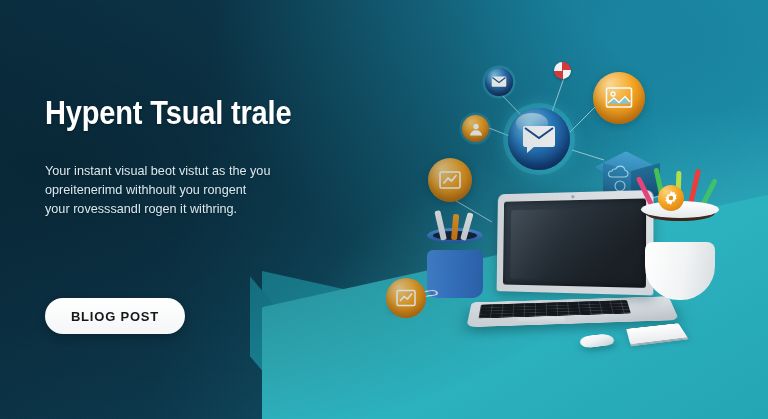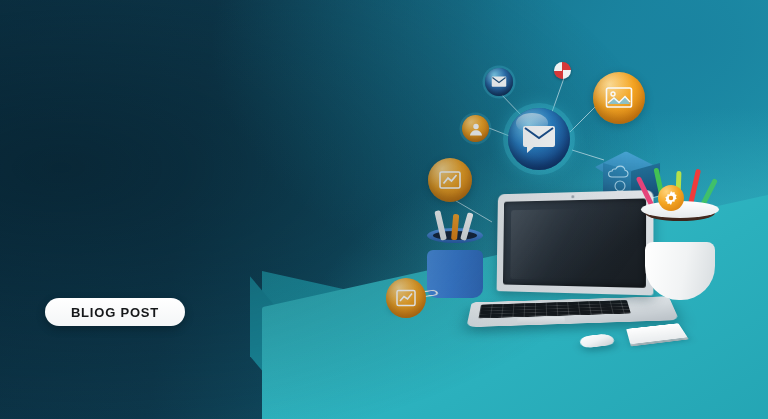--- a/index.html
+++ b/index.html
@@ -45,21 +45,21 @@
     line-height:1.42;
     color:#dbe9ef;
     transform:scaleX(.96);
     transform-origin:left center;
     text-shadow:0 1px 2px rgba(0,0,0,.3);
   }
   .subcopy span { display:block; }
 
   .cta {
     position:absolute; left:45px; top:298px;
-    width:140px; height:28px;
+    width:140px; height:36px;
     border:none; border-radius:18px;
     background:linear-gradient(#ffffff,#f4f6f7);
     color:#16181a;
     font-family:"Liberation Sans", sans-serif;
     font-size:13px; font-weight:bold;
     letter-spacing:.8px;
     box-shadow:0 3px 8px rgba(0,0,0,.28);
     cursor:pointer;
   }
 
@@ -417,16 +417,24 @@
 
   <div class="bubble b-gear">
     <svg width="17" height="17" viewBox="0 0 18 18">
       <path d="M9 1.6l1.5 1.6 2.2-.5.3 2.2 2 1-1 2 1 2-2 1-.3 2.2-2.2-.5L9 16.4l-1.5-1.6-2.2.5-.3-2.2-2-1 1-2-1-2 2-1 .3-2.2 2.2.5z" fill="#fff"></path>
       <circle cx="9" cy="9" r="2.4" fill="#e9921a"></circle>
     </svg>
   </div>
 
   <div class="vignette"></div>
 
+  <div class="copy">
+    <div class="headline">Hypent Tsual trale</div>
+    <div class="subcopy">
+      <span>Your instant visual beot vistut as the you</span>
+      <span>opreitenerimd withhoult you rongent</span>
+      <span>your rovesssandl rogen it withring.</span>
+    </div>
+  </div>
 
   <button class="cta">BLIOG POST</button>
 
 </div>
 
 </body></html>

